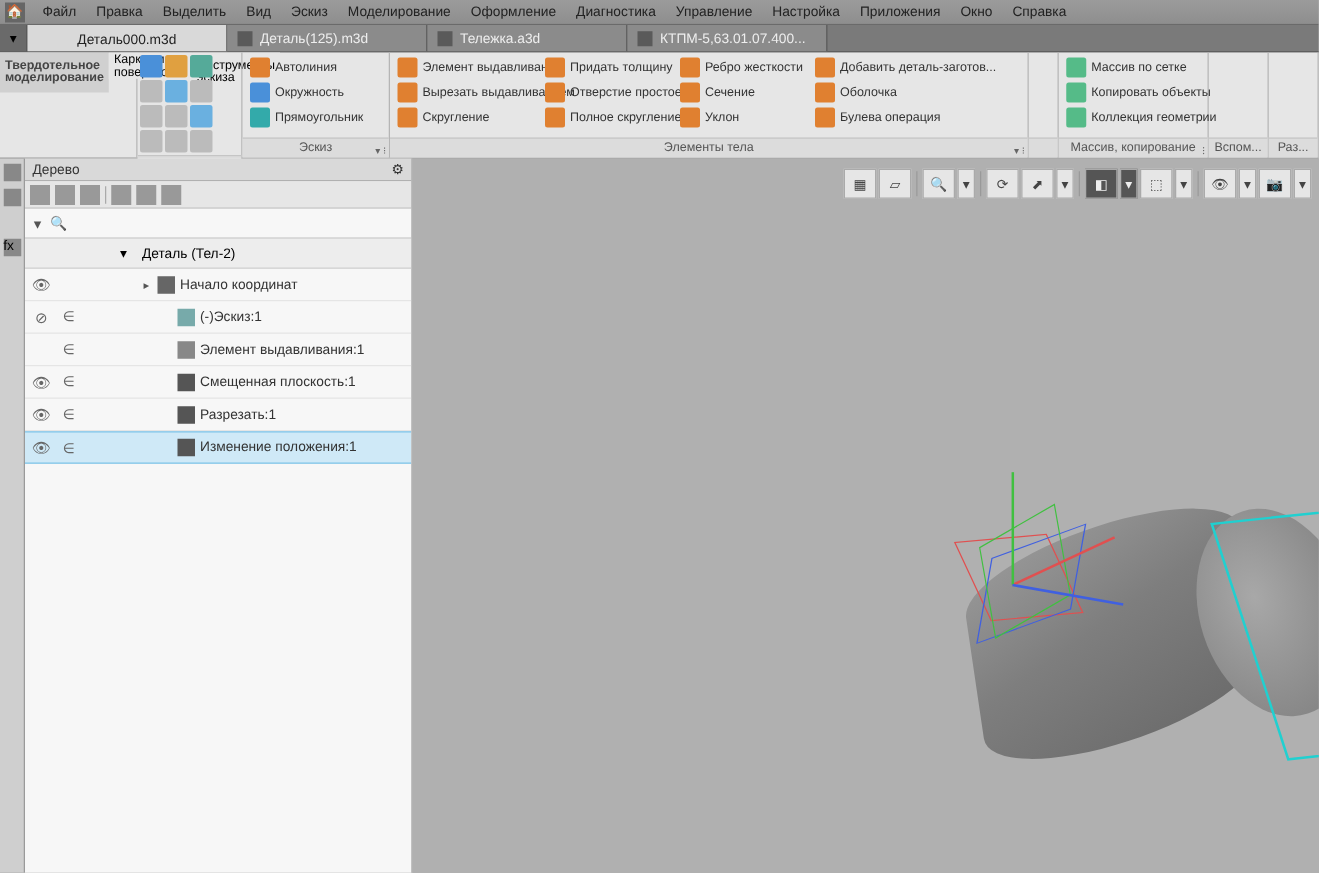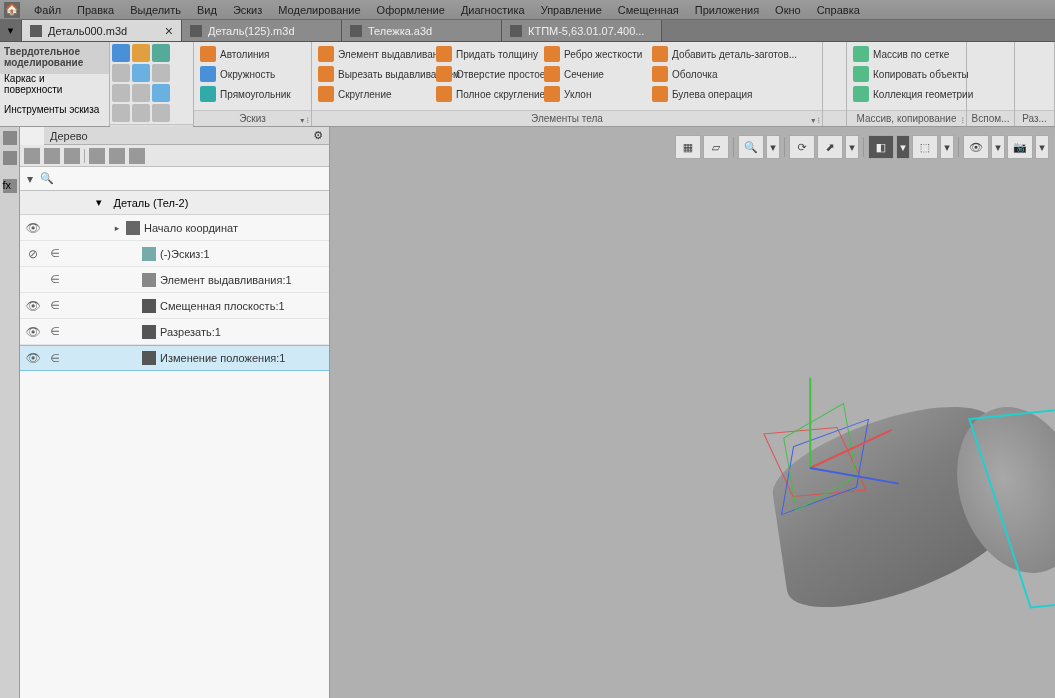--- a/index.html
+++ b/index.html
@@ -7,49 +7,49 @@
 
 
 .menubar { height:20px; background:linear-gradient(#9b9b9b,#8e8e8e); display:flex; align-items:center; padding:0 4px; color:#222; border-bottom:1px solid #6a6a6a; }
 .menubar .home-btn { width:16px; height:16px; background:#666; margin-right:6px; display:flex; align-items:center; justify-content:center; }
 .menubar .menu-item { padding:2px 8px; cursor:default; }
 
 
 .tabbar { height:22px; background:#7a7a7a; display:flex; align-items:stretch; border-bottom:1px solid #555; }
 .tabbar .tab-lead { width:22px; background:#6a6a6a; border-right:1px solid #555; display:flex; align-items:center; justify-content:center; }
 .tabbar .doc-tab { min-width:160px; max-width:200px; background:#8b8b8b; border-right:1px solid #555; display:flex; align-items:center; padding:0 8px; gap:6px; color:#eee; font-size:11px; }
-.tabbar .doc-tab.active { background:#d9d9d9; color:#222; }
+.tabbar .doc-tab.active { background:#d9d9d9; color:#222;flex-direction:column; }
 .tabbar .doc-tab .tab-close { margin-left:auto; color:#333; font-size:14px; line-height:1; }
 .tabbar .doc-tab .cube { width:12px; height:12px; background:#5a5a5a; display:inline-block; }
 .tabbar .doc-tab.active .cube { background:#5c5c5c; }
 
 
 .ribbon { height:85px; background:#e6e6e6; display:flex; border-bottom:1px solid #999; }
-.side-panel-col { width:110px; display:flex; flex-direction:column; border-right:1px solid #b5b5b5; }
+.side-panel-col { width:110px; display:flex; flex-direction:row; border-right:1px solid #b5b5b5; }
 .side-panel-col .sp-row { height:21px; display:flex; align-items:center; padding:0 4px; font-size:10px; background:#e6e6e6; }
 .side-panel-col .sp-row:first-child { background:#d0d0d0; color:#444; font-weight:bold; font-size:10px; line-height:1; }
 .rib-group { border-right:1px solid #b5b5b5; display:flex; flex-direction:column; }
 .rib-body { flex:1; display:flex; flex-direction:column; padding:2px 4px; gap:0; }
 .rib-footer { height:16px; background:#dcdcdc; font-size:10px; color:#555; text-align:center; line-height:16px; border-top:1px solid #c5c5c5; position:relative; }
 .rib-footer .dd { position:absolute; right:2px; top:2px; font-size:8px; color:#666; }
 .rib-btn { display:flex; align-items:center; gap:4px; height:20px; padding:0 2px; font-size:10px; color:#333; cursor:default; white-space:nowrap; }
 .rib-btn .ico { width:16px; height:16px; background:#888; flex:none; border-radius:2px; }
 .rib-btn .txt2 { line-height:1.1; font-size:10px; }
 .ico.orange{background:#e08030;} .ico.blue{background:#4a90d9;} .ico.green{background:#5cb85c;}
 .ico.teal{background:#3aa;}
 .ico.red{background:#c05050;} .ico.purple{background:#8a6fb0;}
 .qat { width:80px; display:flex; flex-wrap:wrap; align-content:flex-start; gap:2px; padding:2px; border-right:1px solid #b5b5b5; }
 .qat .q { width:18px; height:18px; background:#bbb; border-radius:2px; }
 
 
 .workspace { position:absolute; top:127px; bottom:0; left:0; right:0; display:flex; }
 .left-rail { width:20px; background:#cfcfcf; border-right:1px solid #9a9a9a; display:flex; flex-direction:column; align-items:center; gap:6px; padding-top:4px; }
 .left-rail .rail-btn { width:14px; height:14px; background:#888; }
 .tree-panel { width:310px; background:#efefef; border-right:1px solid #9a9a9a; display:flex; flex-direction:column; }
-.tree-title { height:18px; background:#d9d9d9; border-bottom:1px solid #b0b0b0; display:flex; align-items:center; padding:0 6px; font-size:11px; color:#333; justify-content:space-between;margin-left:24px; }
+.tree-title { height:18px; background:#d9d9d9; border-bottom:1px solid #b0b0b0; display:flex; align-items:center; padding:0 6px; font-size:11px; color:#333; justify-content:space-between; }
 .tree-toolbar { height:22px; background:#e6e6e6; border-bottom:1px solid #c0c0c0; display:flex; align-items:center; gap:4px; padding:0 4px; }
 .tree-toolbar .tb { width:16px; height:16px; background:#999; }
 .tree-search { height:24px; display:flex; align-items:center; border-bottom:1px solid #c0c0c0; background:#f7f7f7; }
 .tree-search .funnel { width:20px; text-align:center; color:#555; font-size:12px; }
 .tree-search input { flex:1; border:none; background:transparent; font-size:11px; font-style:italic; color:#888; outline:none; padding:0 4px; }
 .tree-list { flex:1; overflow:auto; background:#f7f7f7; }
 .tree-row { height:26px; display:flex; align-items:center; padding:0 4px; border-bottom:1px solid #e5e5e5; font-size:11px; color:#333; gap:4px; }
 .tree-row.sel { background:#cfe9f7; border-top:1px solid #7fc3e8; border-bottom:1px solid #7fc3e8; }
 .tree-row .vis { width:18px; text-align:center; color:#666; font-size:12px; }
 .tree-row .inc { width:18px; text-align:center; color:#666; font-size:11px; }
@@ -89,21 +89,21 @@
   <div id="menu-host" style="display: flex; text-align: right;">
       <div class="menu-item">Файл</div>
       <div class="menu-item">Правка</div>
       <div class="menu-item">Выделить</div>
       <div class="menu-item">Вид</div>
       <div class="menu-item">Эскиз</div>
       <div class="menu-item">Моделирование</div>
       <div class="menu-item">Оформление</div>
       <div class="menu-item">Диагностика</div>
       <div class="menu-item">Управление</div>
-      <div class="menu-item">Смещенная</div>
+      <div class="menu-item">Настройка</div>
       <div class="menu-item">Приложения</div>
       <div class="menu-item">Окно</div>
       <div class="menu-item">Справка</div>
     </div>
 </div>
 
 <div class="tabbar">
   <div class="tab-lead">▾</div>
   <div id="tabs-host" style="display:flex;">
       <div class="doc-tab active">
@@ -285,21 +285,21 @@
     </div>
     <div class="rib-footer"><span>Раз...</span></div>
   </div>
 
 </div>
 
 <div class="workspace">
   <div class="left-rail">
     <div class="rail-btn"></div>
     <div class="rail-btn"></div>
-    <div class="rail-btn" style="margin-top:8px;">fx</div>
+    <div class="rail-btn" style="margin-top:20px;">fx</div>
   </div>
 
   <div class="tree-panel">
     <div class="tree-title">
       <span>Дерево</span>
       <span style="cursor:default;">⚙</span>
     </div>
     <div class="tree-toolbar">
       <div class="tb"></div>
       <div class="tb"></div>

